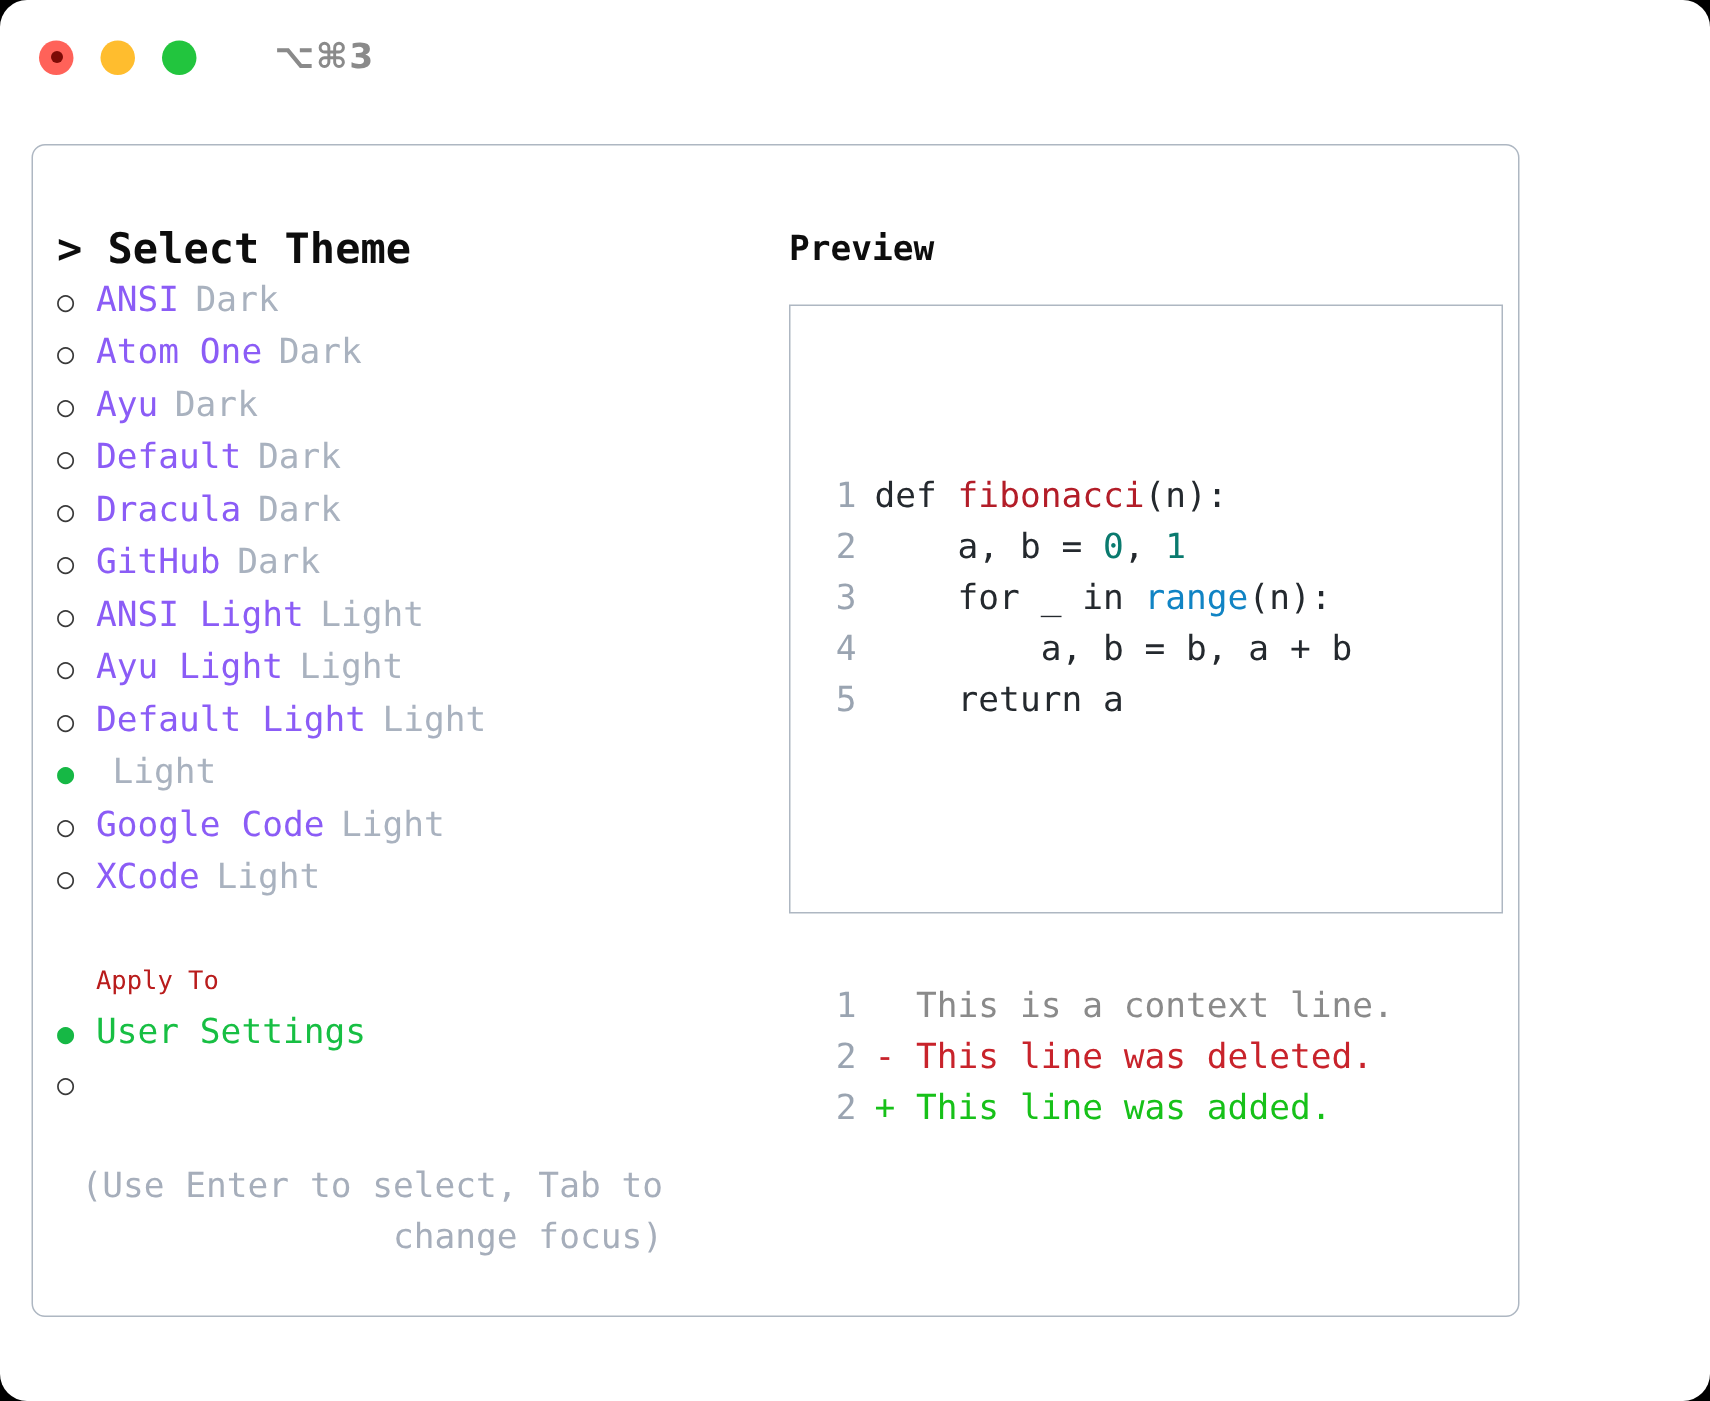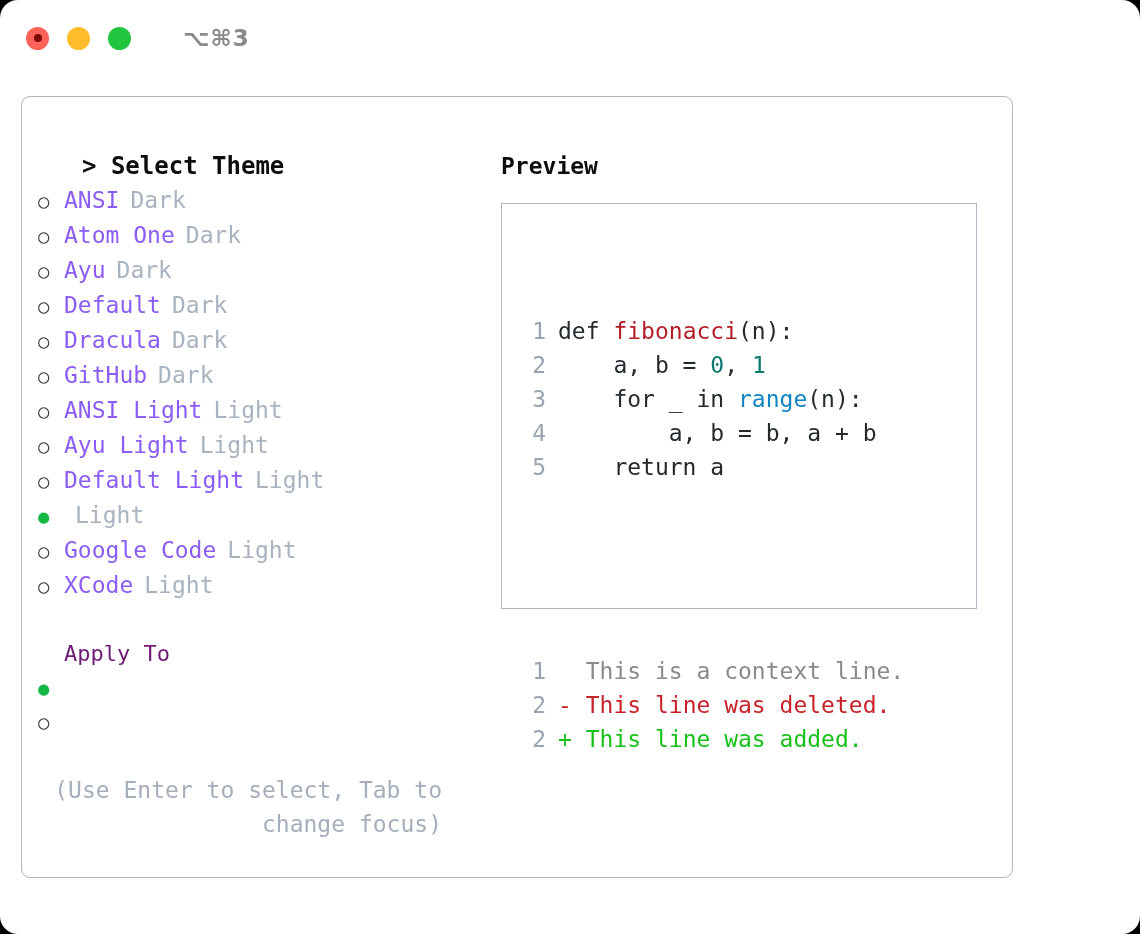--- a/index.html
+++ b/index.html
@@ -97,27 +97,26 @@
 
   
   .left-col {
     position: absolute;
     left: 16px;
     top: 52px;
     width: 440px;
   }
 
   .list-header {
-    font-size: 24px;
+    font-size: 28px;
     font-weight: 700;
     color: #0d0d0d;
     line-height: 34px;
     white-space: pre;
     letter-spacing: 0px;
-    margin-left: 44px;
   }
 
   .opt-row {
     display: flex;
     align-items: baseline;
     line-height: 34px;
     white-space: pre;
     font-size: 23px;
   }
   .bullet {
@@ -131,41 +130,41 @@
   .opt-name { color: #8b5cf6; }
   .opt-row.selected .opt-name { color: #17bf43; }
   .opt-kind {
     color: #a9b2bf;
     margin-left: 11px;
   }
 
   .section-gap { height: 34px; }
 
   .subheader {
-    font-size: 22px;
-    color: #701a75;
+    font-size: 17px;
+    color: #b91c1c;
     line-height: 34px;
     padding-left: 26px;
     white-space: pre;
   }
 
   .hint {
     margin-top: 34px;
     font-size: 23px;
     color: #a6aebb;
     line-height: 34px;
     width: 404px;
     white-space: pre-wrap;
     text-align: right;
   }
 
   
   .right-col {
     position: absolute;
-    left: 479px;
+    left: 504px;
     top: 52px;
     width: 500px;
   }
   .preview-label {
     font-size: 23px;
     font-weight: 700;
     color: #0d0d0d;
     line-height: 34px;
     white-space: pre;
   }
@@ -238,21 +237,21 @@
             <div class="opt-row"><span class="bullet">○</span><span class="opt-name">Default Light</span><span class="opt-kind">Light</span></div>
             <div class="opt-row selected"><span class="bullet sel">●</span><span class="opt-kind">Light</span></div>
             <div class="opt-row"><span class="bullet">○</span><span class="opt-name">Google Code</span><span class="opt-kind">Light</span></div>
             <div class="opt-row"><span class="bullet">○</span><span class="opt-name">XCode</span><span class="opt-kind">Light</span></div>
           </div>
 
         <div class="section-gap"></div>
 
         <div class="subheader">Apply To</div>
         <div id="apply-items">
-            <div class="opt-row selected"><span class="bullet sel">●</span></div>
+            <div class="opt-row selected"><span class="bullet sel">●</span><span class="opt-name">User Settings</span></div>
             <div class="opt-row"><span class="bullet">○</span></div>
           </div>
 
         <div class="hint">(Use Enter to select, Tab to change focus)</div>
       </div>
 
       <div class="right-col">
         <div class="preview-label">Preview</div>
         <div class="preview-box">
           <div class="code">

